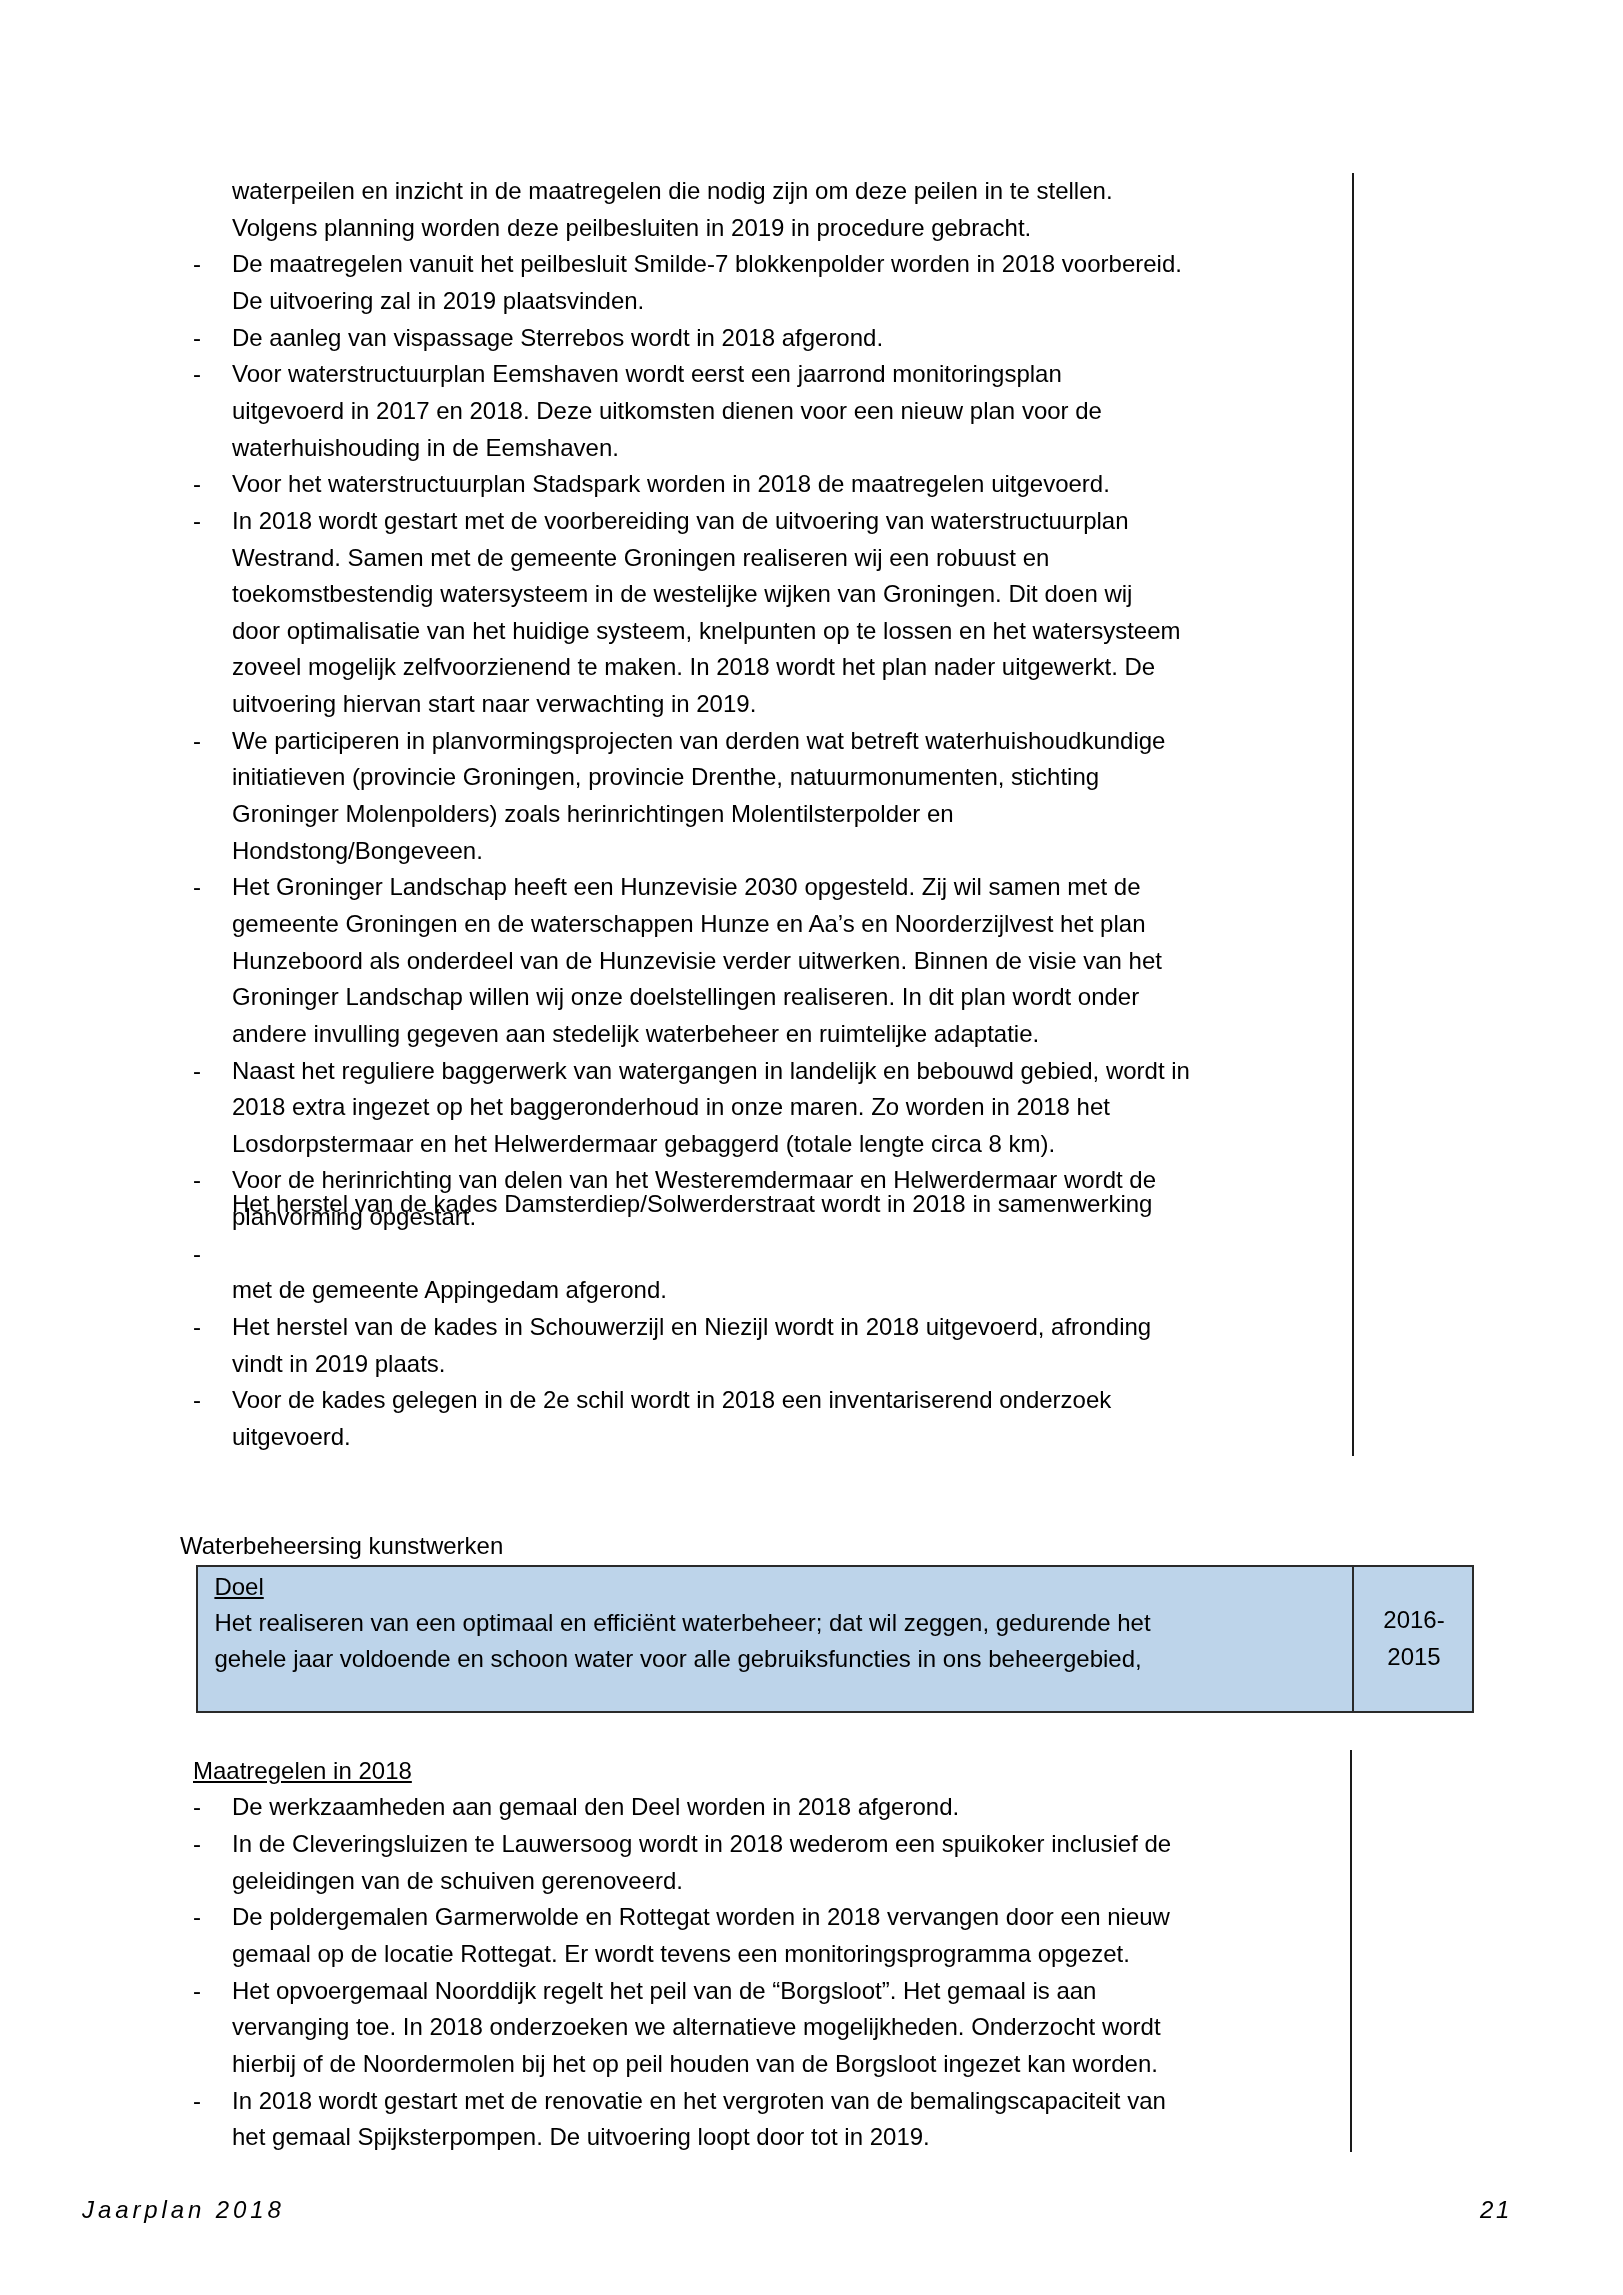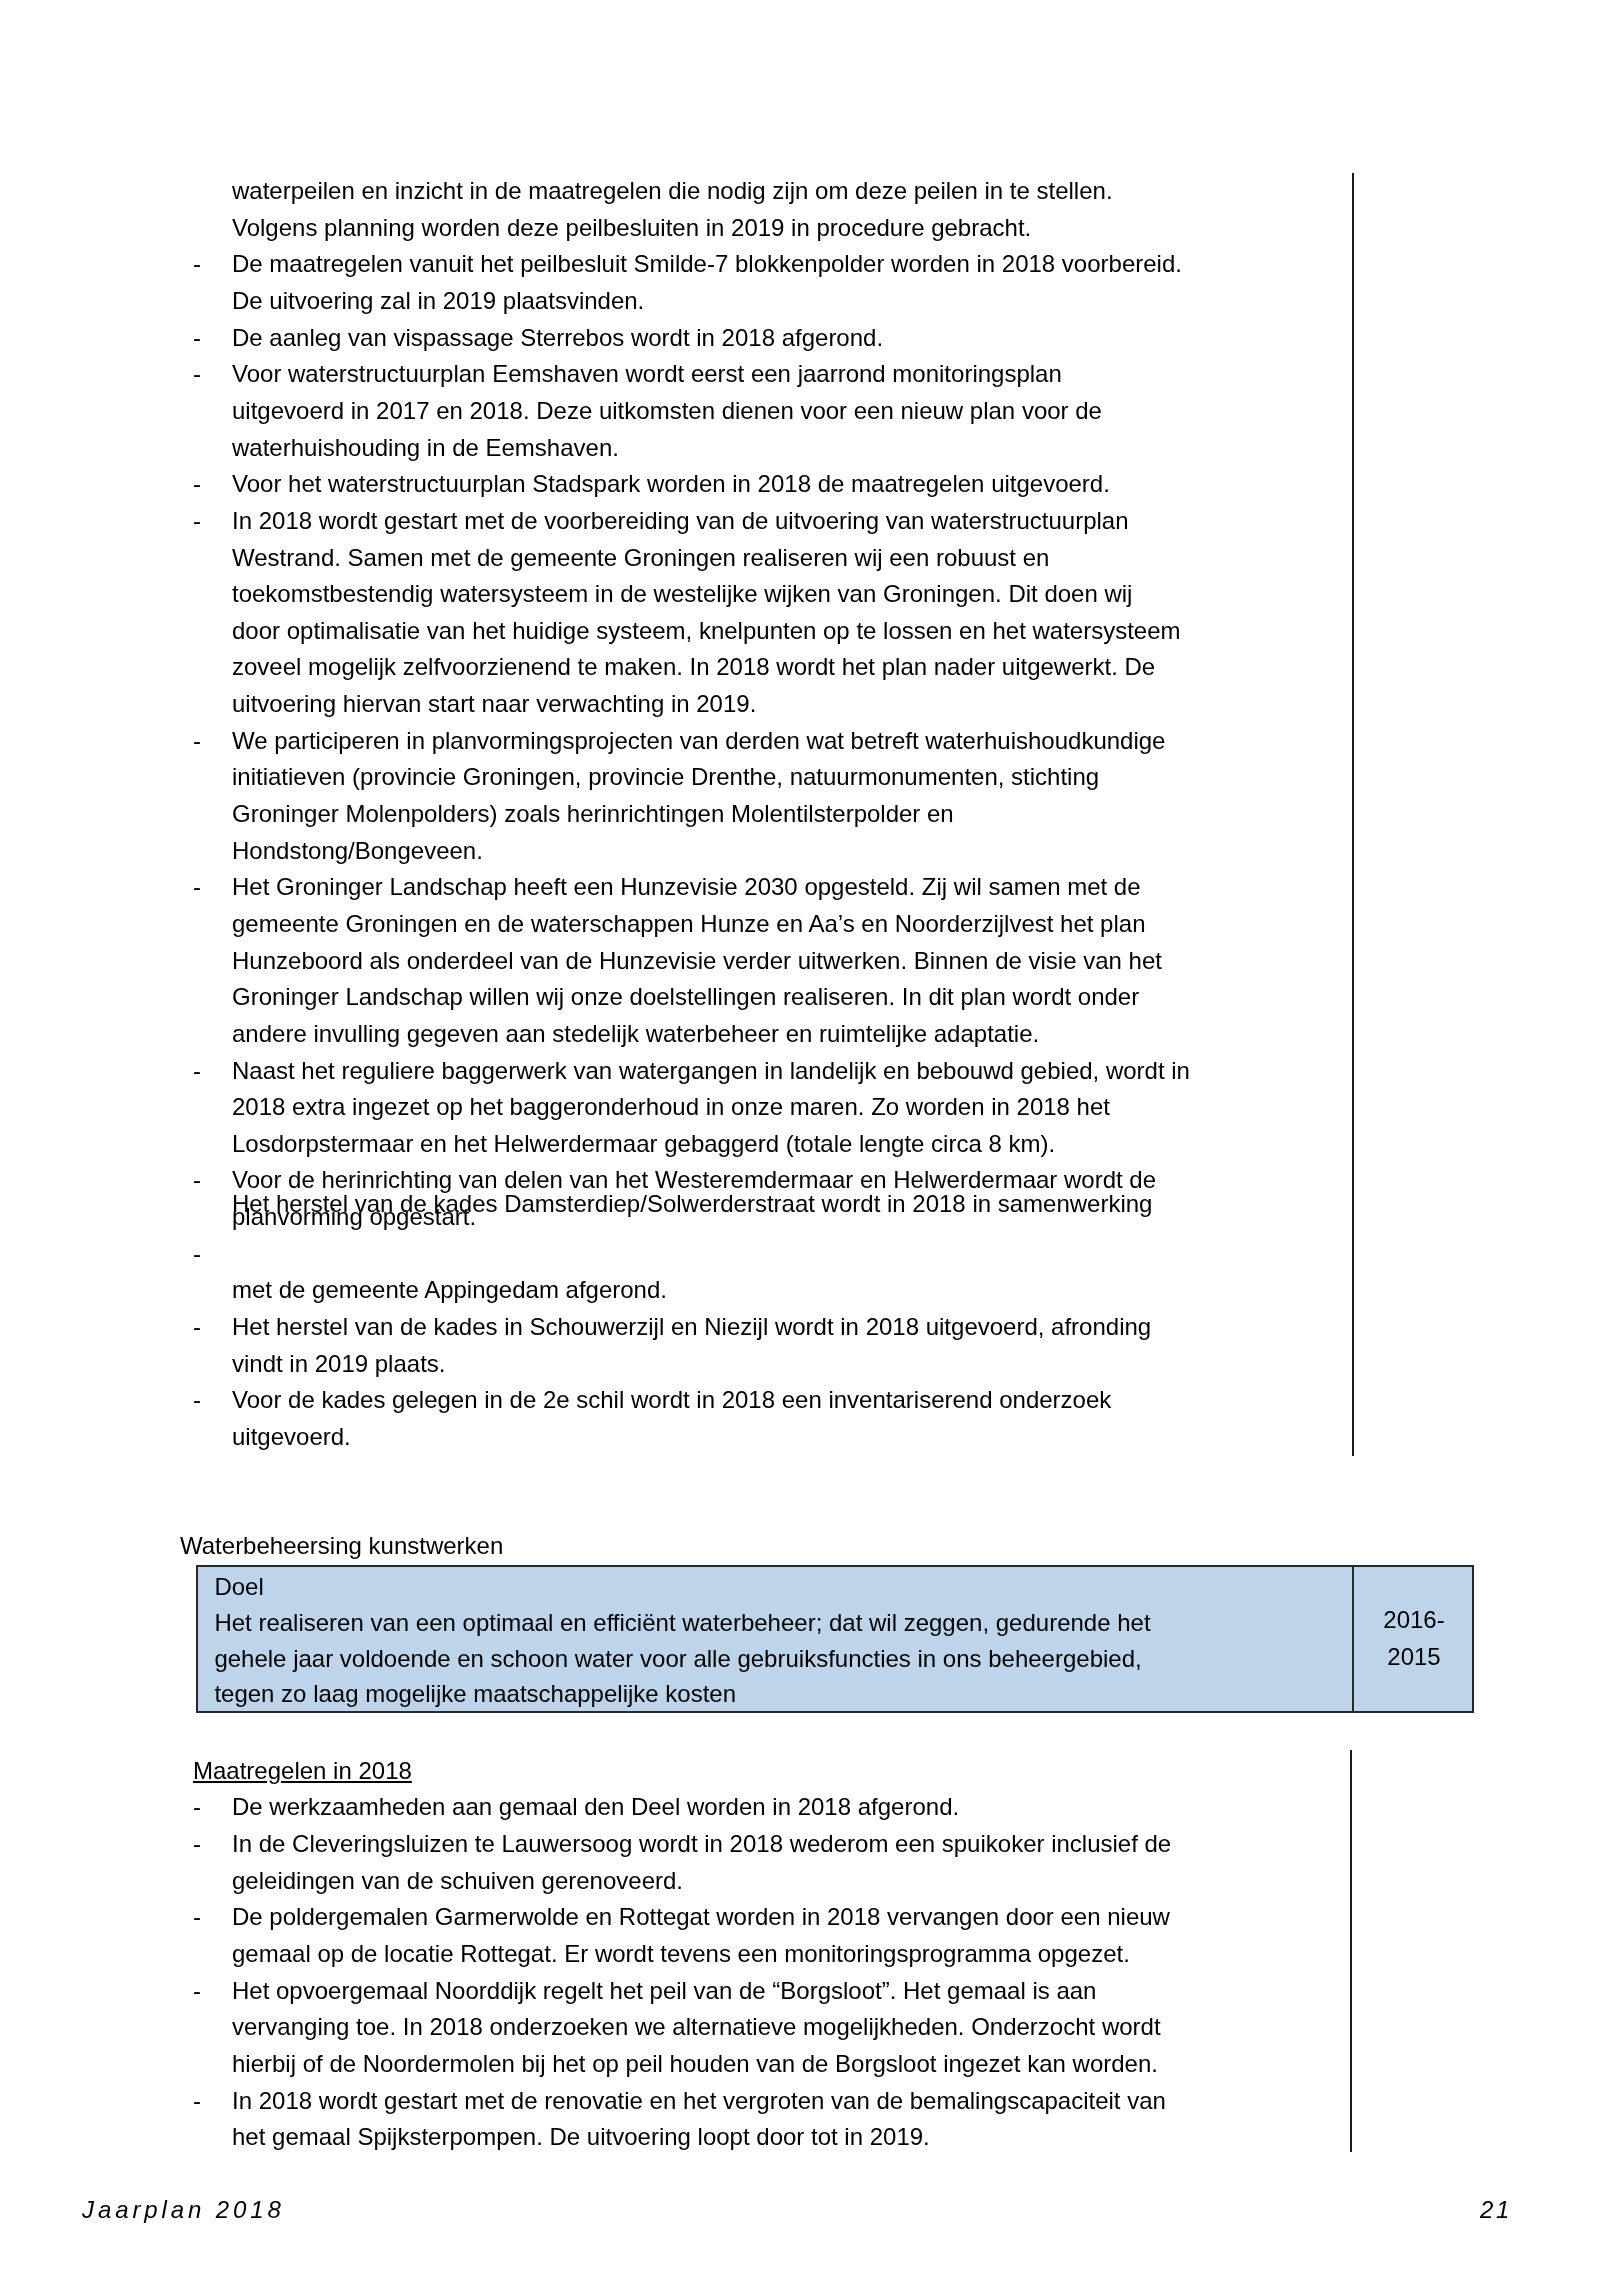--- a/index.html
+++ b/index.html
@@ -11,21 +11,21 @@
 
   .vrule { position: absolute; width: 2px; background: #1a1a1a; }
 
   .section-label { position: absolute; left: 180px; top: 1527px; font-size: 24px; line-height: 37px;
                    white-space: nowrap; }
 
   .goal-table { position: absolute; left: 196px; top: 1565px; width: 1278px; height: 148px;
                 background: #bdd4ea; border: 2px solid #2a2a2a; box-sizing: border-box; }
   .goal-divider { position: absolute; left: 1154px; top: 0; width: 2px; height: 100%; background: #2a2a2a; }
   .goal-title { position: absolute; left: 16.4px; top: 1.3px; font-size: 24px; line-height: 37px;
-                white-space: nowrap; }
+                text-decoration: underline; white-space: nowrap; }
   .goal-line { position: absolute; left: 16.4px; font-size: 24px; line-height: 37px; white-space: nowrap; }
   .goal-period { position: absolute; left: 1156px; top: 34px; width: 120px; text-align: center;
                  font-size: 24px; line-height: 37px; }
 
   .sub-heading { position: absolute; left: 193px; top: 1752px; font-size: 24px; line-height: 37px;
                  text-decoration: underline; white-space: nowrap; }
 
   .footer-left { position: absolute; left: 82px; top: 2196px; font-size: 24px; font-style: italic;
                  letter-spacing: 3.9px; white-space: nowrap; }
   .footer-right { position: absolute; left: 1480px; top: 2196px; font-size: 24px; font-style: italic;
@@ -86,21 +86,20 @@
       <div class="line" style="left: 232px; top: 1418px;">uitgevoerd.</div>
     </div>
   <div class="vrule" style="left:1352px; top:173px; height:1283px;"></div>
 
   <div class="section-label">Waterbeheersing kunstwerken</div>
 
   <div class="goal-table">
     <div class="goal-title">Doel</div>
     <div class="goal-line" style="top:37px">Het realiseren van een optimaal en efficiënt waterbeheer; dat wil zeggen, gedurende het</div>
     <div class="goal-line" style="top:73px">gehele jaar voldoende en schoon water voor alle gebruiksfuncties in ons beheergebied,</div>
-    <div class="goal-line" style="top:110px; line-height:33px;">tegen zo laag mogelijke maatschappelijke kosten</div>
     <div class="goal-divider"></div>
     <div class="goal-period">
       <div>2016-</div>
       <div>2015</div>
     </div>
   </div>
 
   <div class="sub-heading">Maatregelen in 2018</div>
   <div id="list2">
       <div class="bullet-dash" style="left: 193px; top: 1788px;">-</div>

